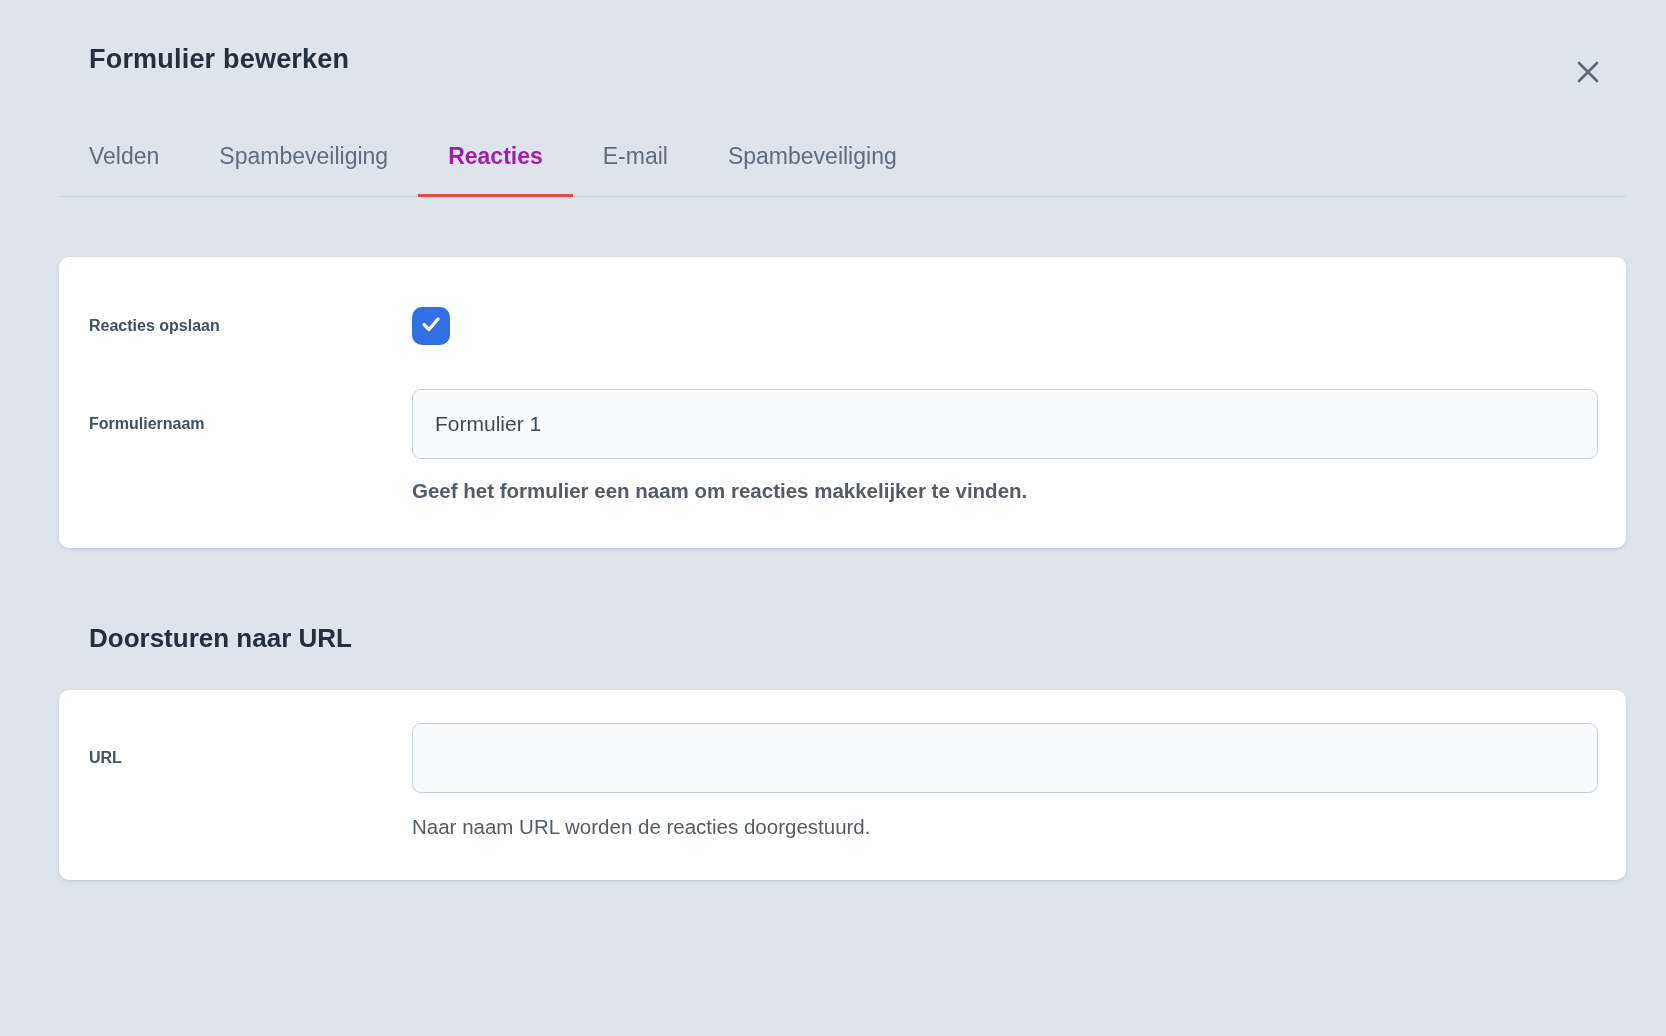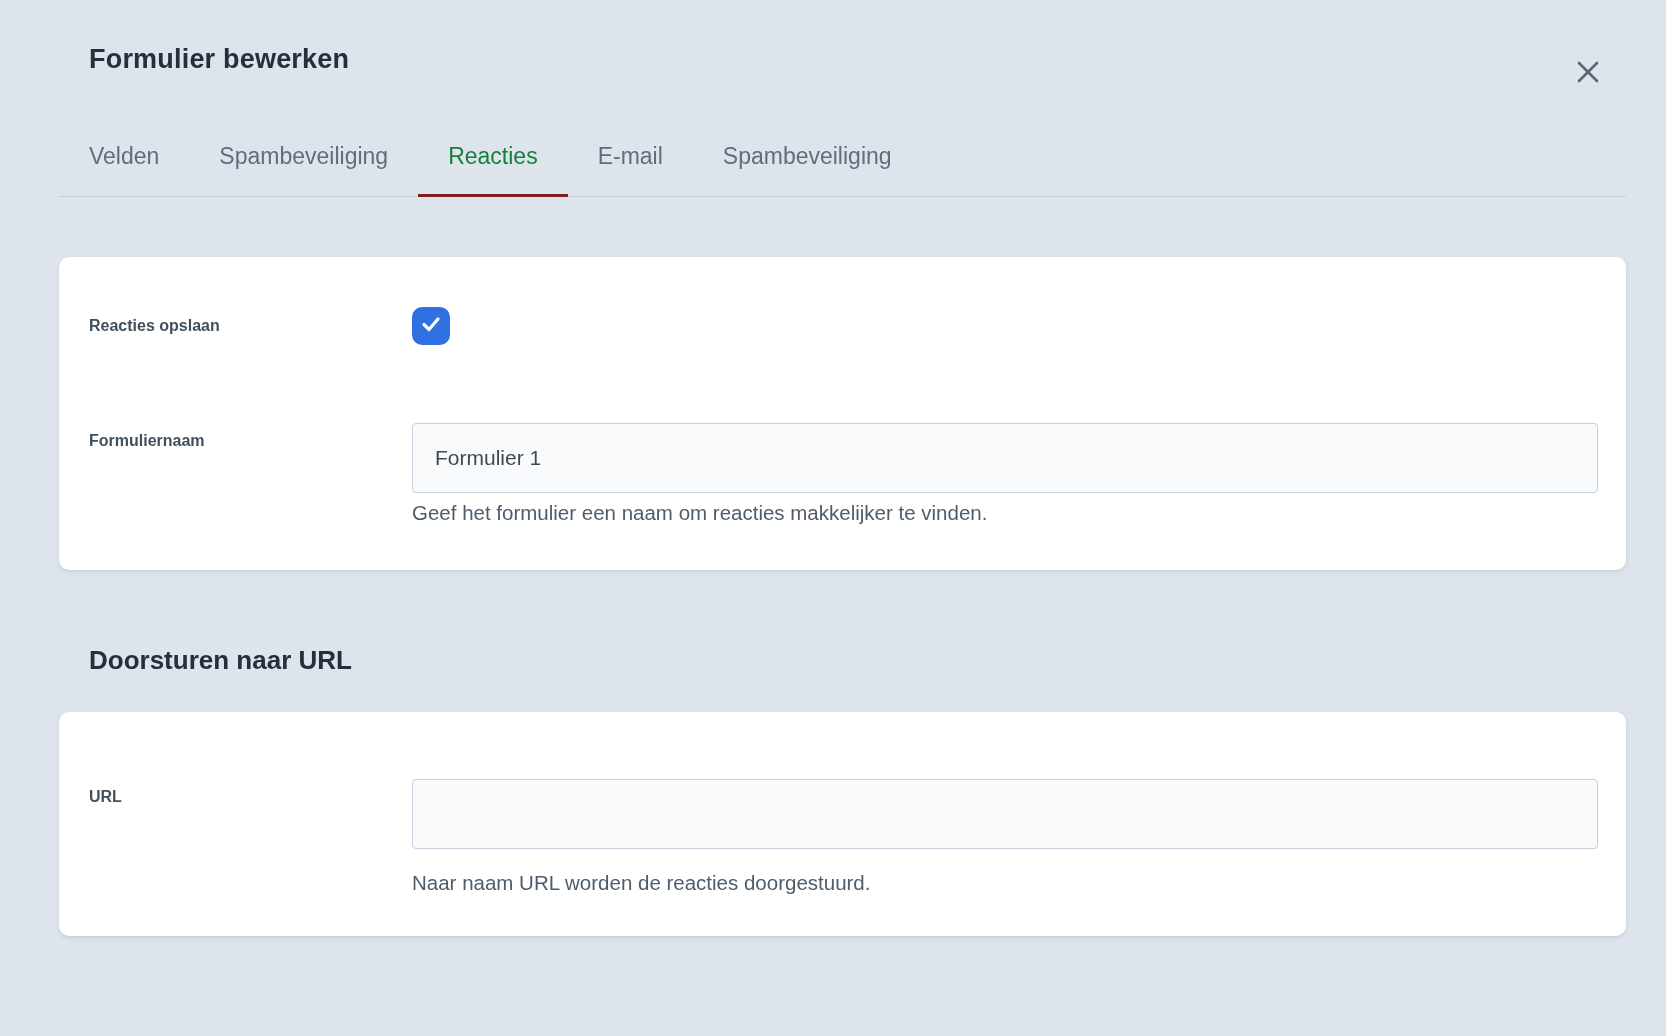--- a/index.html
+++ b/index.html
@@ -31,23 +31,23 @@
   }
   .tab {
     padding: 12px 30px 24px 30px;
     font-size: 23px;
     color: #5f6e7e;
     cursor: pointer;
     position: relative;
     margin-bottom: -1px;
   }
   .tab.active {
-    color: #15803d;
-    font-weight: 400;
-    border-bottom: 3px solid #7f1d1d;
+    color: #a21caf;
+    font-weight: 700;
+    border-bottom: 3px solid #ef4444;
   }
 
   
   .content { margin: 0 40px; }
   .card {
     background: #ffffff;
     border-radius: 10px;
     box-shadow: 0 2px 5px rgba(45, 65, 95, 0.09), 0 1px 2px rgba(45, 65, 95, 0.06);
   }
   .card-1 { margin-top: 60px; padding: 50px 28px 45px 30px; }
@@ -75,35 +75,34 @@
   }
 
   .help-text {
     font-size: 20.5px;
     color: #4e5d6c;
     line-height: 24px;
   }
   .help-offset { margin-left: 323px; }
   .mt-checkbox-help { margin-top: 30px; }
   .mt-row { margin-top: 44px; }
-  .mt-input-help { margin-top: 8px; }
+  .mt-input-help { margin-top: 20px; font-weight: bold; }
   .mt-input-help-2 { margin-top: 22px; }
 
   .text-input {
     width: 100%;
     height: 70px;
     background: #f8fafb;
     border: 1px solid #c6d0dc;
-    border-radius: 4px;
+    border-radius: 9px;
     font-family: "Liberation Sans", "DejaVu Sans", sans-serif;
     font-size: 21px;
     color: #3d4a57;
     padding: 0 22px;
     outline: none;
-    margin-top: 34px;
   }
 
   .section-heading {
     margin: 75px 0 0 30px;
     font-size: 26px;
     font-weight: 700;
     color: #24303e;
   }
 </style>
 </head>

